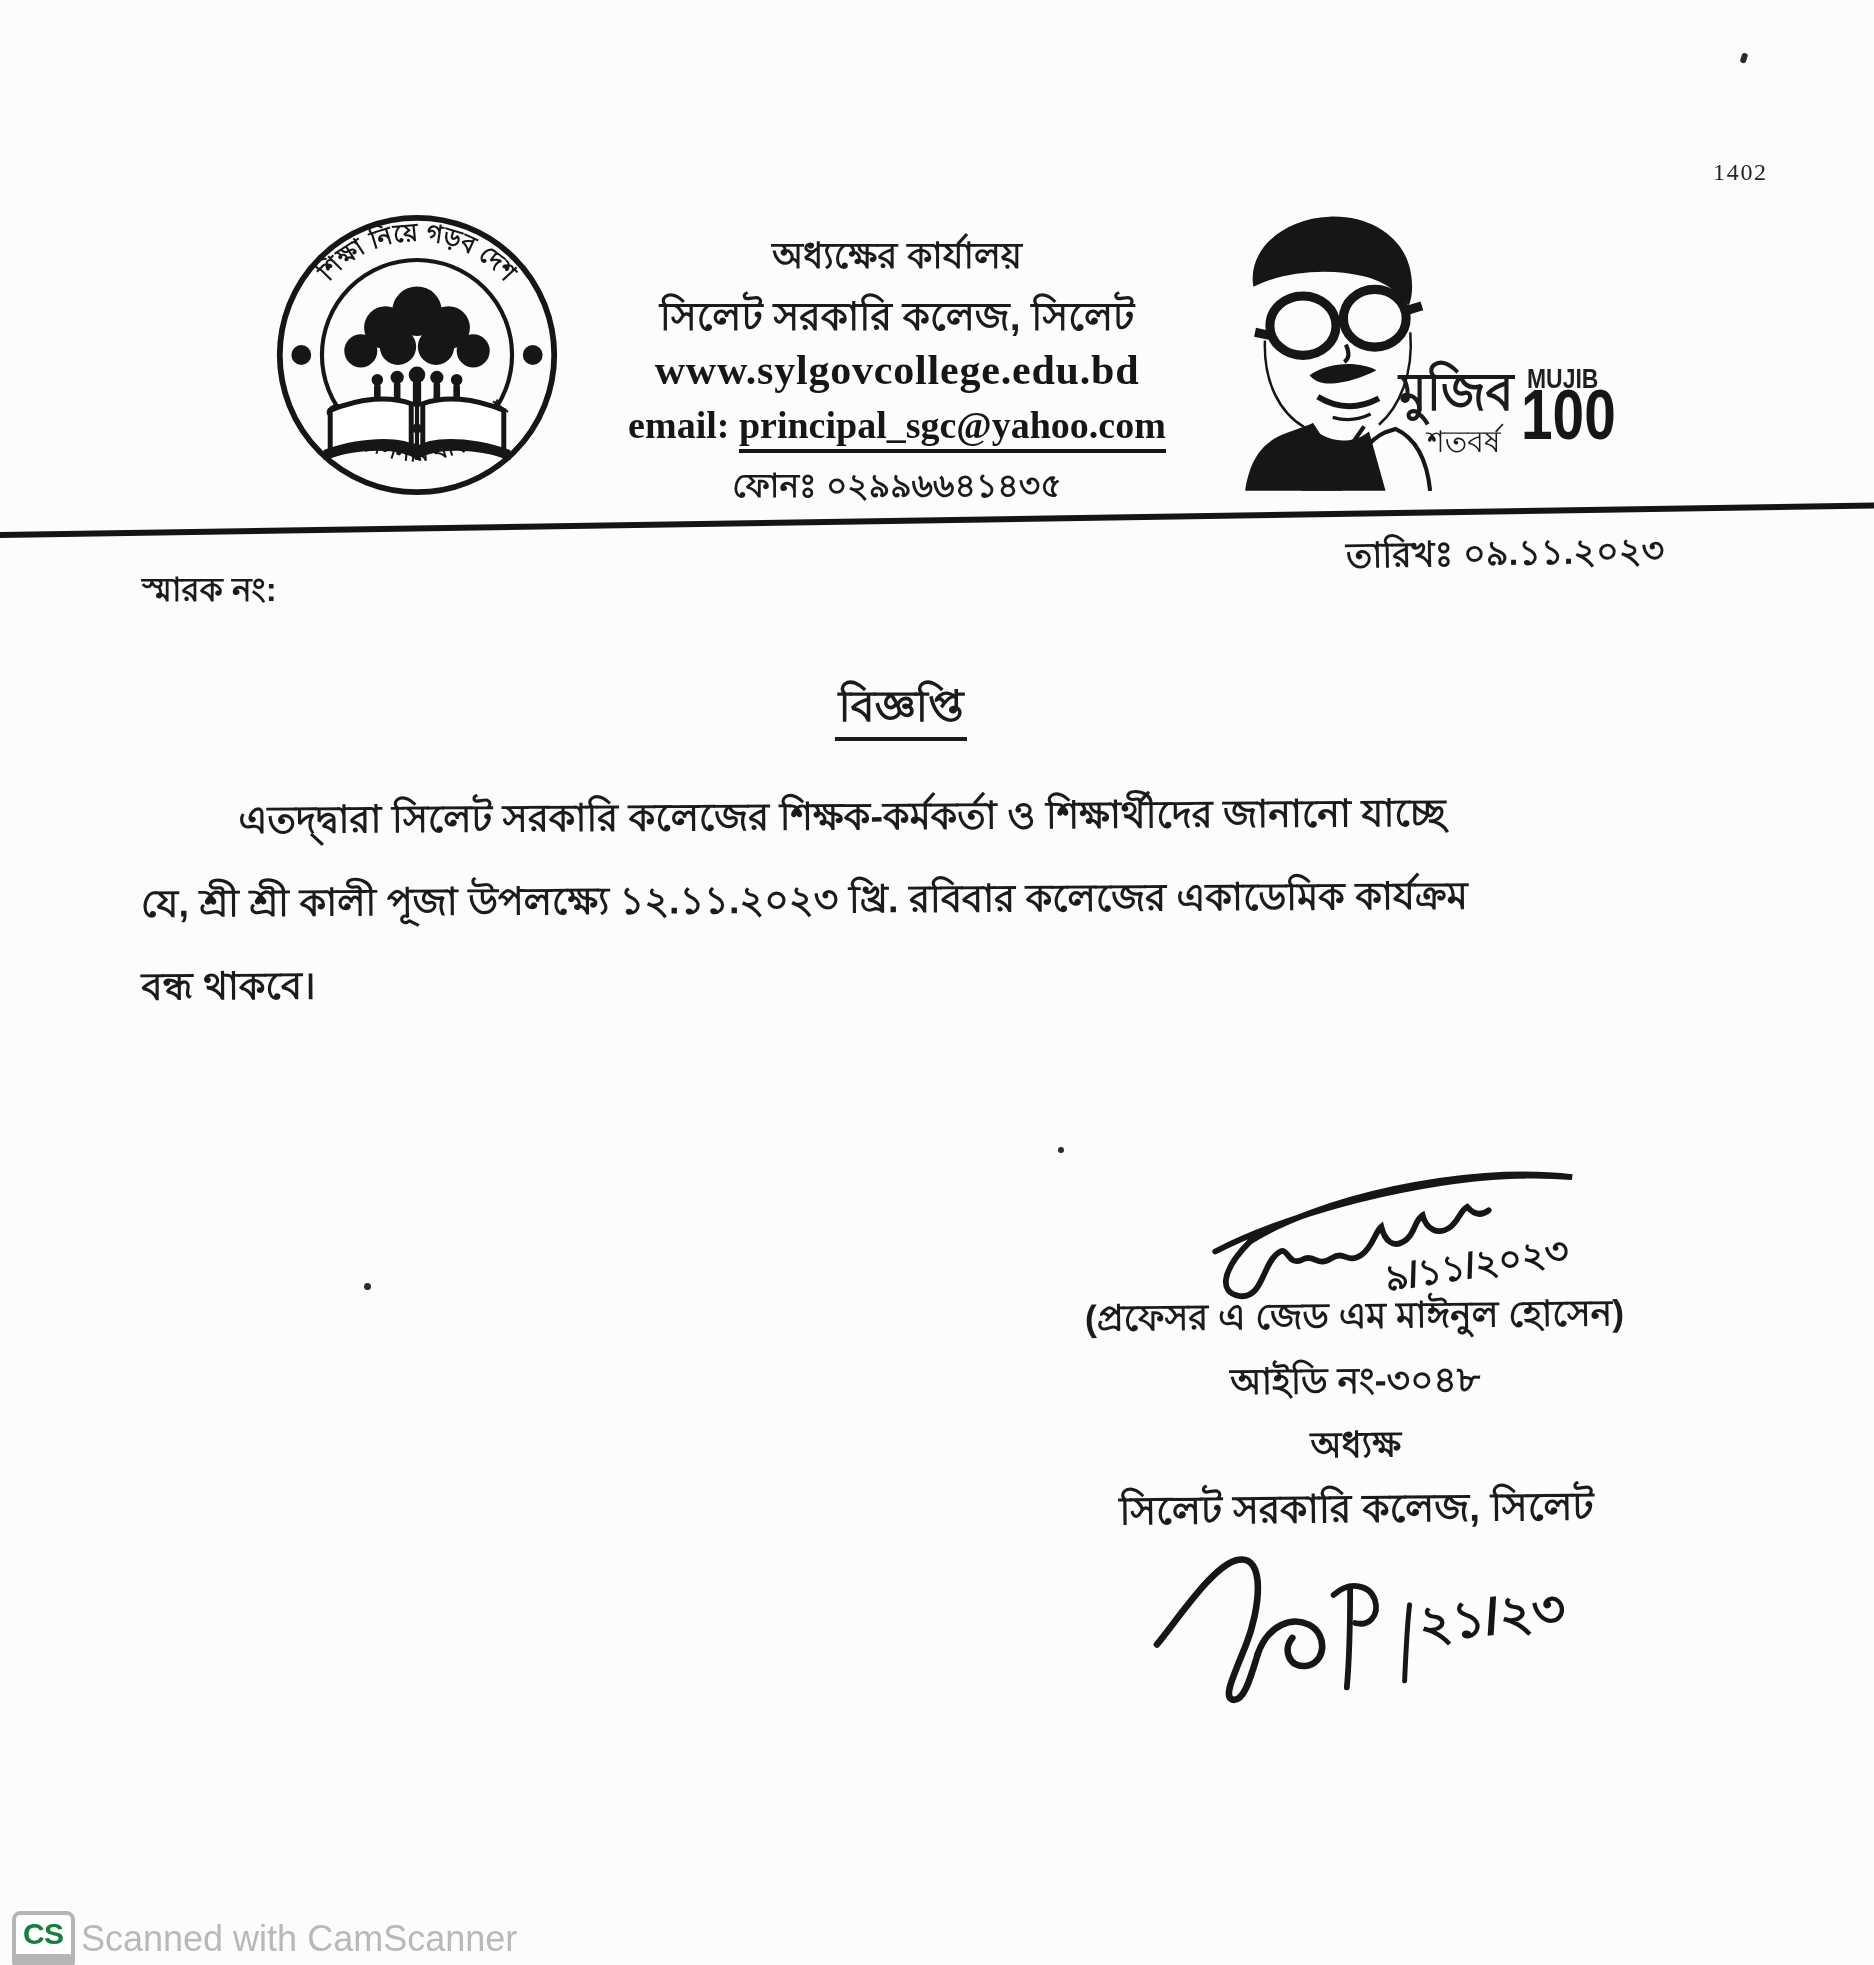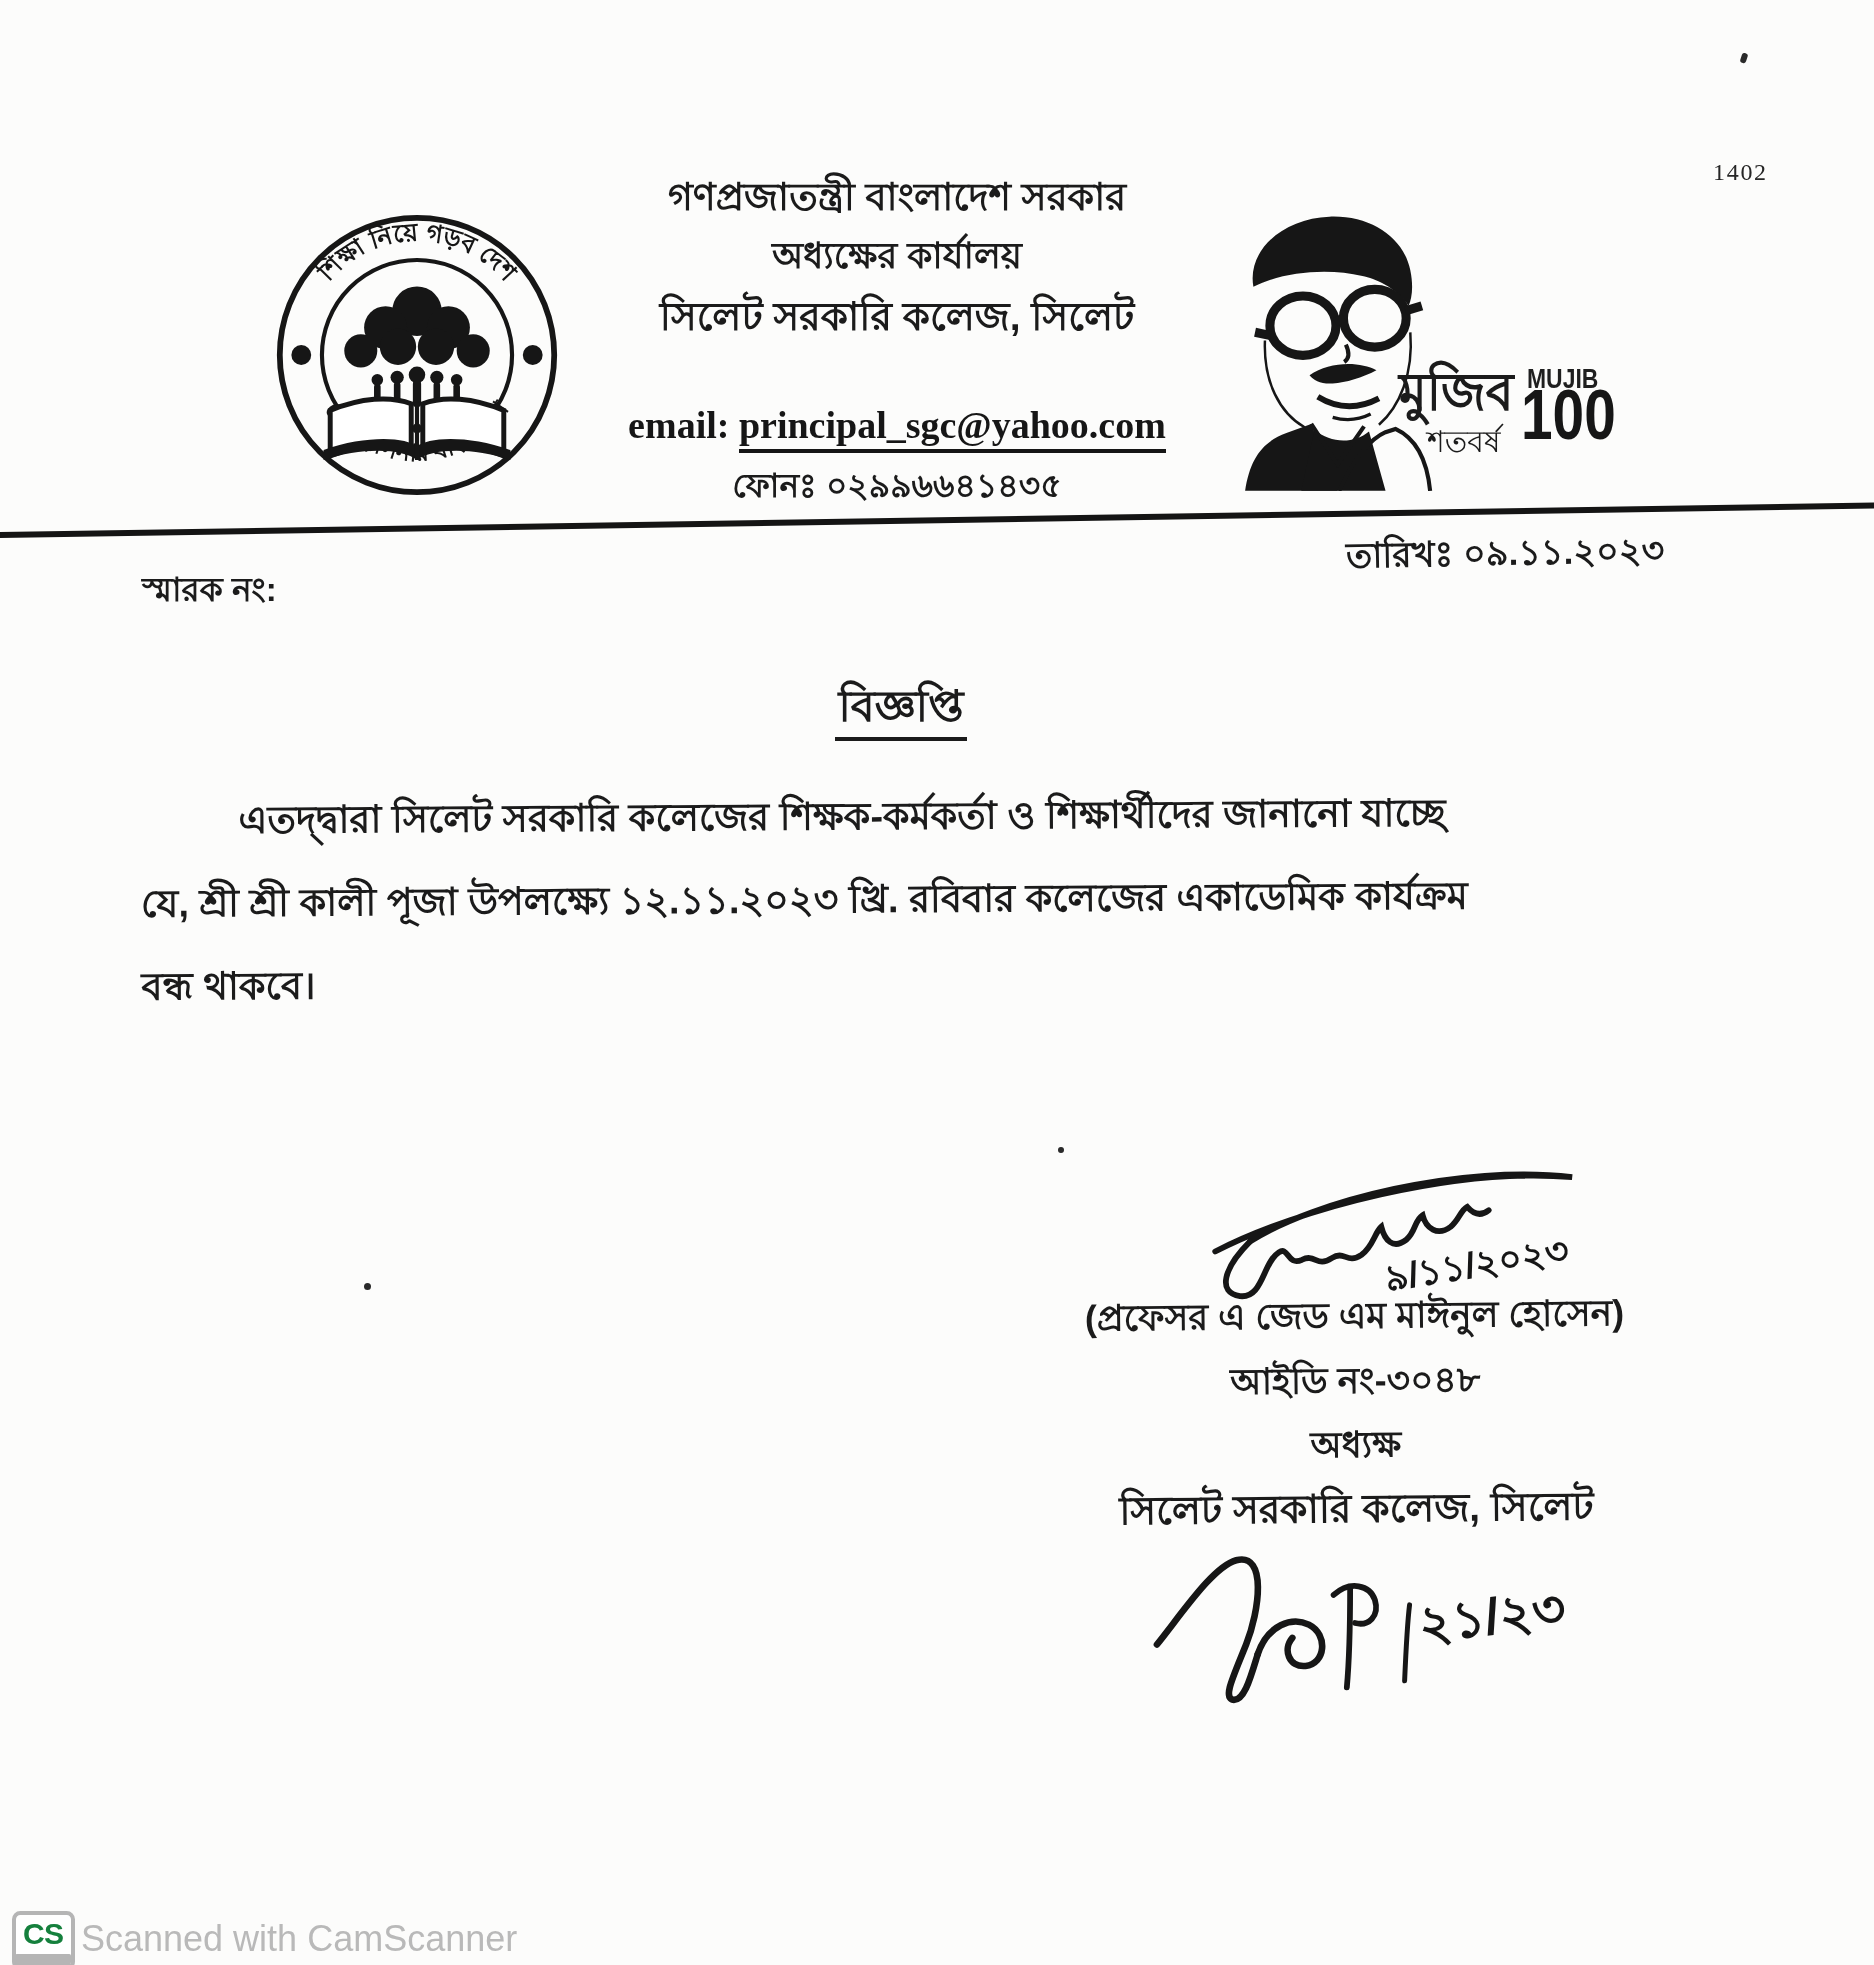--- a/index.html
+++ b/index.html
@@ -106,23 +106,23 @@
 
     <g>
       <path d="M68,240 C105,225 140,222 166,232 L166,290 C140,278 105,280 68,295 Z" fill="#ffffff" stroke="#161616" stroke-width="6"></path>
       <path d="M278,240 C241,225 206,222 180,232 L180,290 C206,278 241,280 278,295 Z" fill="#ffffff" stroke="#161616" stroke-width="6"></path>
       <path d="M60,288 C110,270 160,272 173,284 C186,272 236,270 286,288 L286,300 C240,284 190,286 173,300 C156,286 106,284 60,300 Z" fill="#161616"></path>
       <path d="M173,230 L173,300" stroke="#161616" stroke-width="5"></path>
       <circle cx="173" cy="262" r="6" fill="#161616"></circle>
     </g>
   </svg>
 
-  <div class="abs bn hdr hdr-gov">গণপ্রজাতন্ত্রী বাংলাদেশ সরকার</div>
   <div class="abs bn hdr hdr-office">অধ্যক্ষের কার্যালয়</div>
   <div class="abs bn hdr hdr-college">সিলেট সরকারি কলেজ, সিলেট</div>
+  <div class="abs serif hdr hdr-web">www.sylgovcollege.edu.bd</div>
   <div class="abs serif hdr hdr-email">
     <span>email: </span><span class="mail">principal_sgc@yahoo.com</span>
   </div>
   <div class="abs bn hdr hdr-phone">ফোনঃ ০২৯৯৬৬৪১৪৩৫</div>
 
   <svg class="abs" style="left:1222px;top:200px;" width="223" height="291" viewBox="0 0 270 352">
     <path d="M38,105 C30,60 75,22 130,20 C180,18 220,45 228,85 C232,105 230,118 226,128 C210,105 185,95 170,92 C130,82 75,86 38,105 Z" fill="#161616"></path>
     <path d="M52,170 C50,220 70,258 100,275" stroke="#161616" stroke-width="3" fill="none"></path>
     <path d="M228,160 C232,210 215,250 190,272" stroke="#161616" stroke-width="3" fill="none"></path>
     <g stroke="#161616" stroke-width="11" fill="none">

